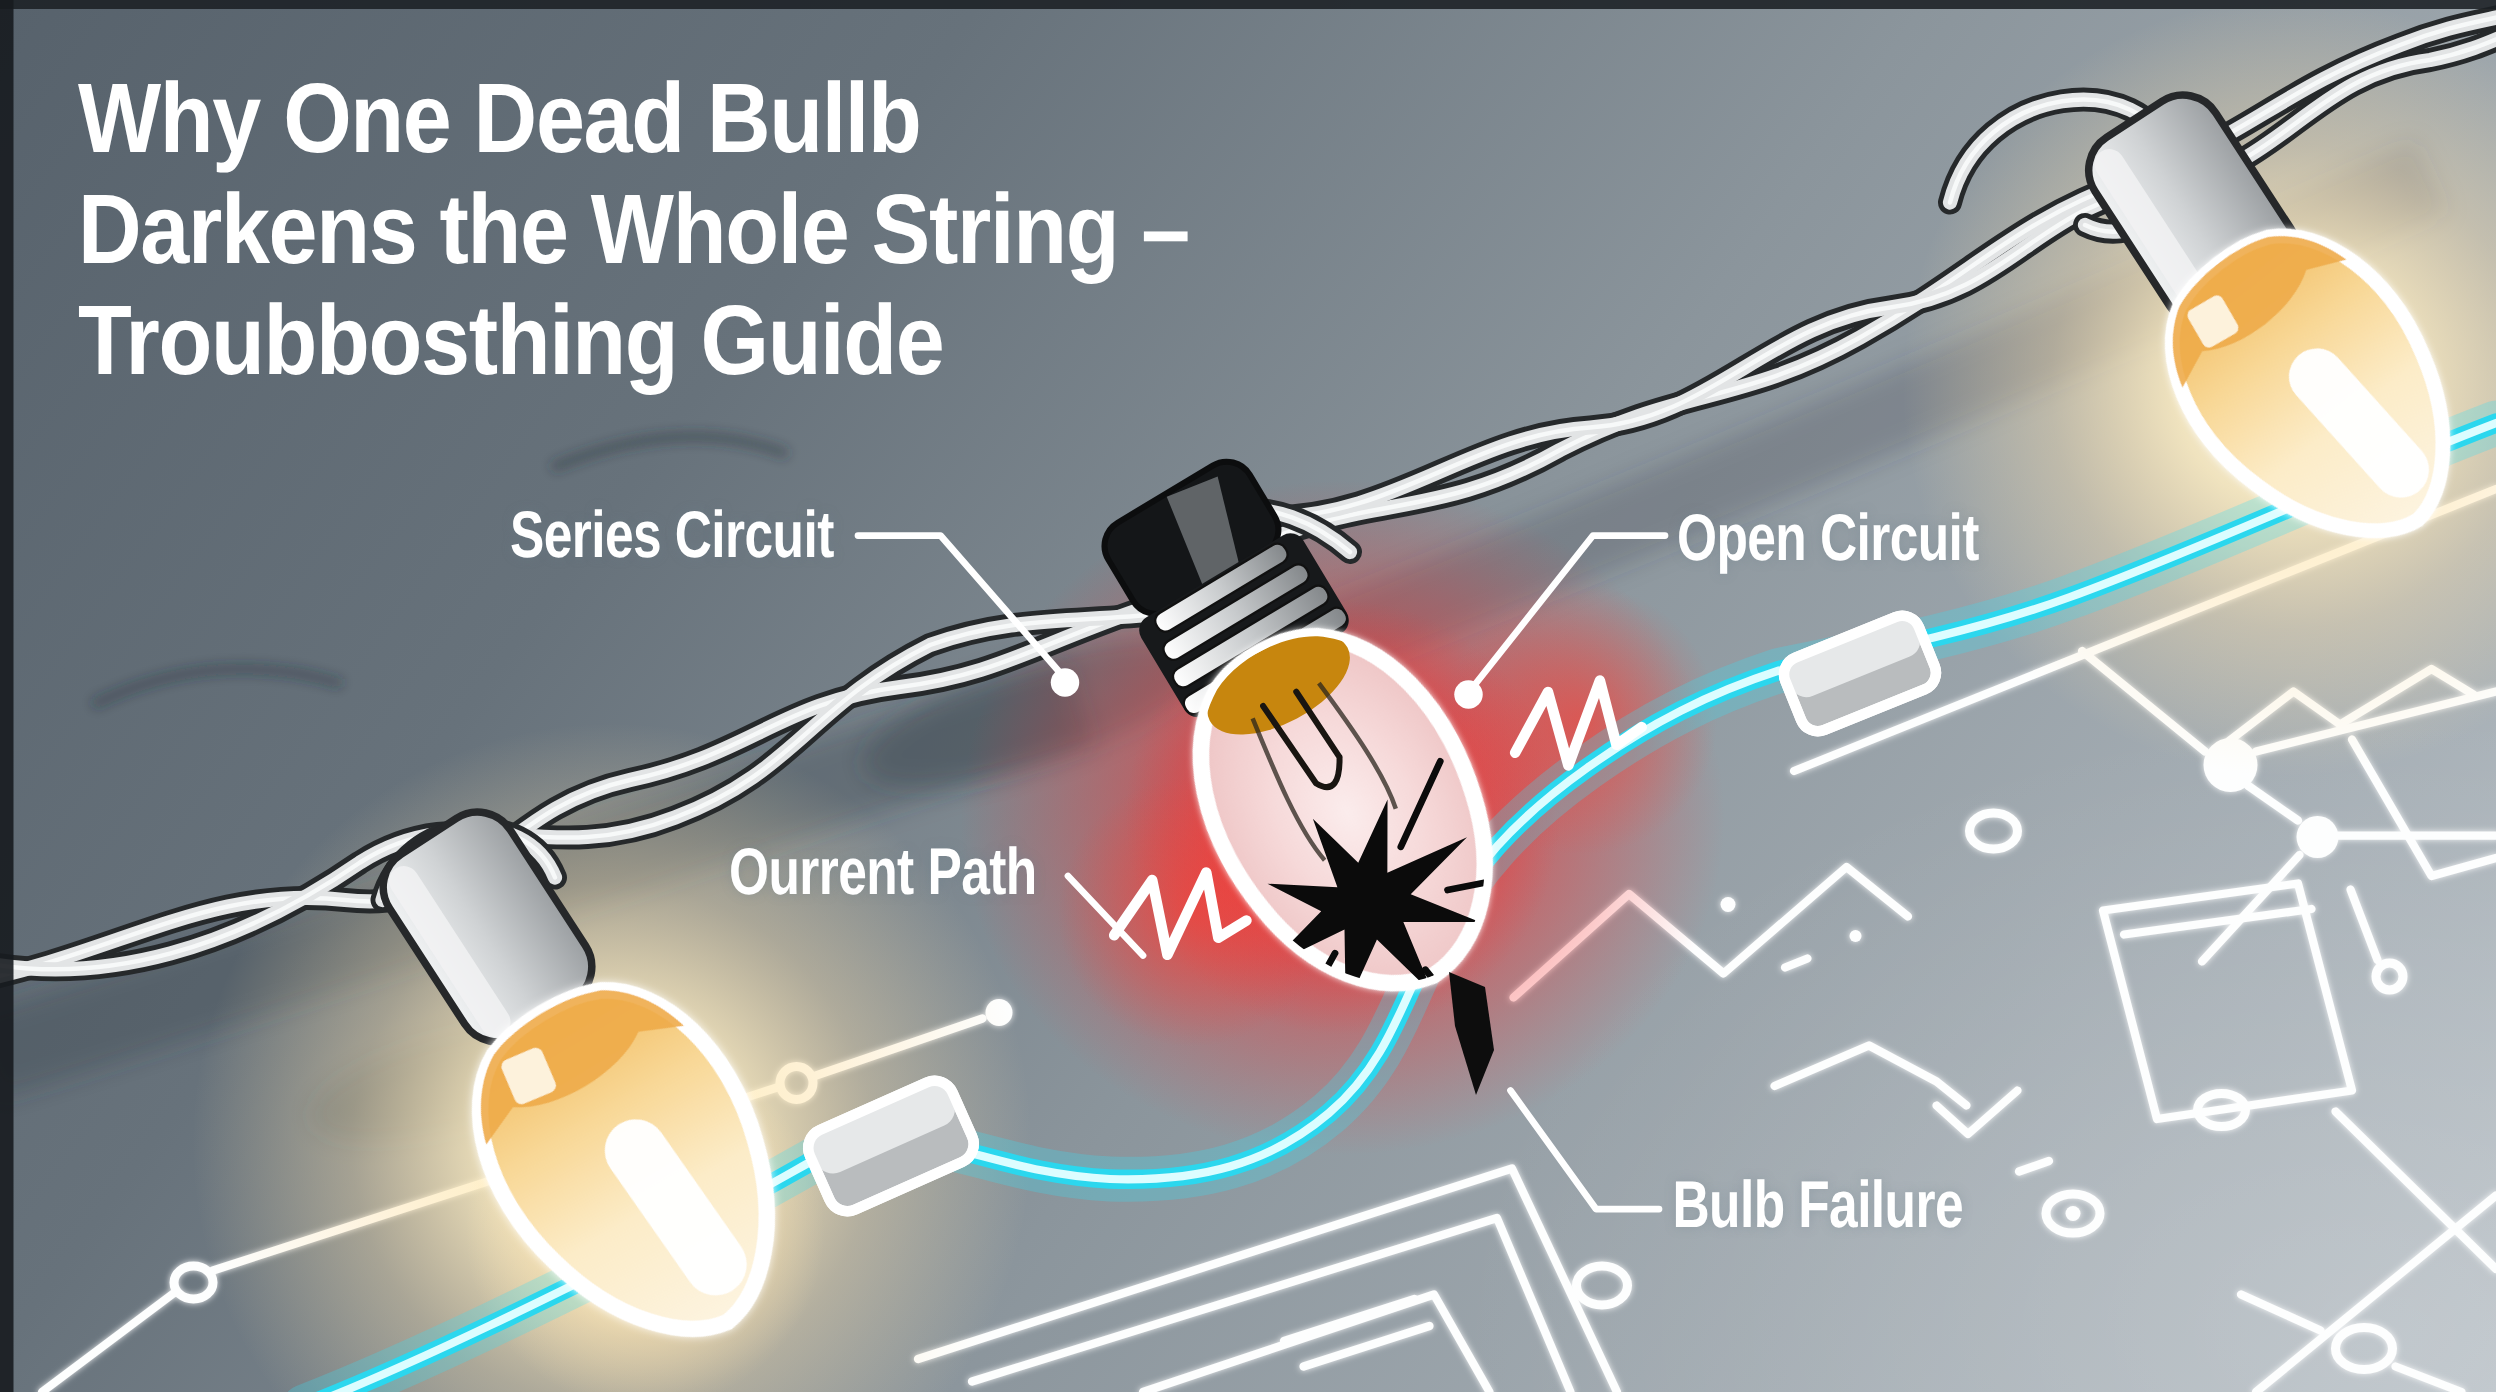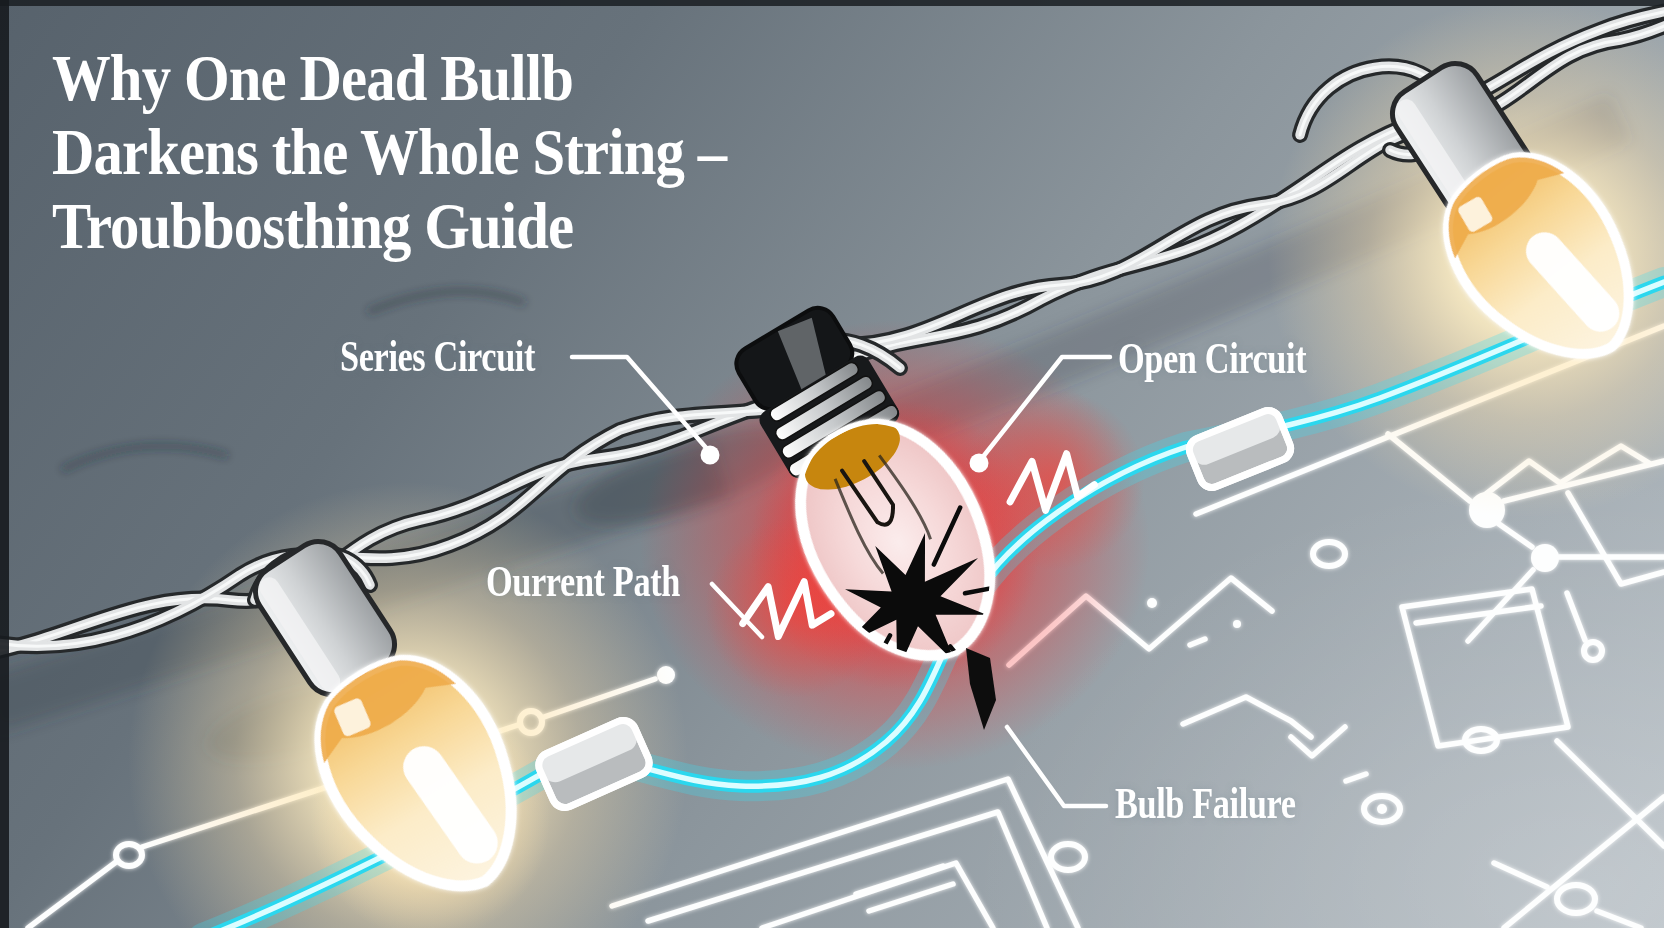--- a/index.html
+++ b/index.html
@@ -1,21 +1,21 @@
 <!DOCTYPE html>
 <html style="--bg-top-left: #57626c; --bg-mid: #8b959c; --bg-bottom-right: #b7bfc5; --accent-cyan: #38e0f4; --alert-red: #ff2b2b; --trace-white: #fdfefe; --wire-gray: #e2e4e5; --warm-glow: #ffeec2; --title-text: #ffffff;"><head>
 <meta charset="utf-8">
 <style>
   html,body{margin:0;padding:0;background:#30363b;}
   .stage{
     position:relative;width:1664px;height:928px;overflow:hidden;
     background:
       radial-gradient(900px 600px at 96% 96%, rgba(255,255,255,.18), rgba(255,255,255,0) 70%),
       linear-gradient(126deg, var(--bg-top-left,#57626c) 0%, #67727b 28%, var(--bg-mid,#8b959c) 55%, var(--bg-bottom-right,#b7bfc5) 100%);
-    font-family:Liberation Serif, serif;
+    font-family:Liberation Sans, sans-serif;
   }
   svg{position:absolute;left:0;top:0;}
   .title{
     position:absolute;left:52px;top:41px;color:var(--title-text,#fff);
     font-size:66px;line-height:74px;font-weight:700;letter-spacing:-1px;
     transform:scaleX(.89);transform-origin:left top;white-space:nowrap;
   }
   .lbl{
     position:absolute;color:var(--title-text,#fff);font-size:44px;font-weight:700;
     line-height:1;letter-spacing:-.5px;transform:scaleX(.78);transform-origin:left top;

